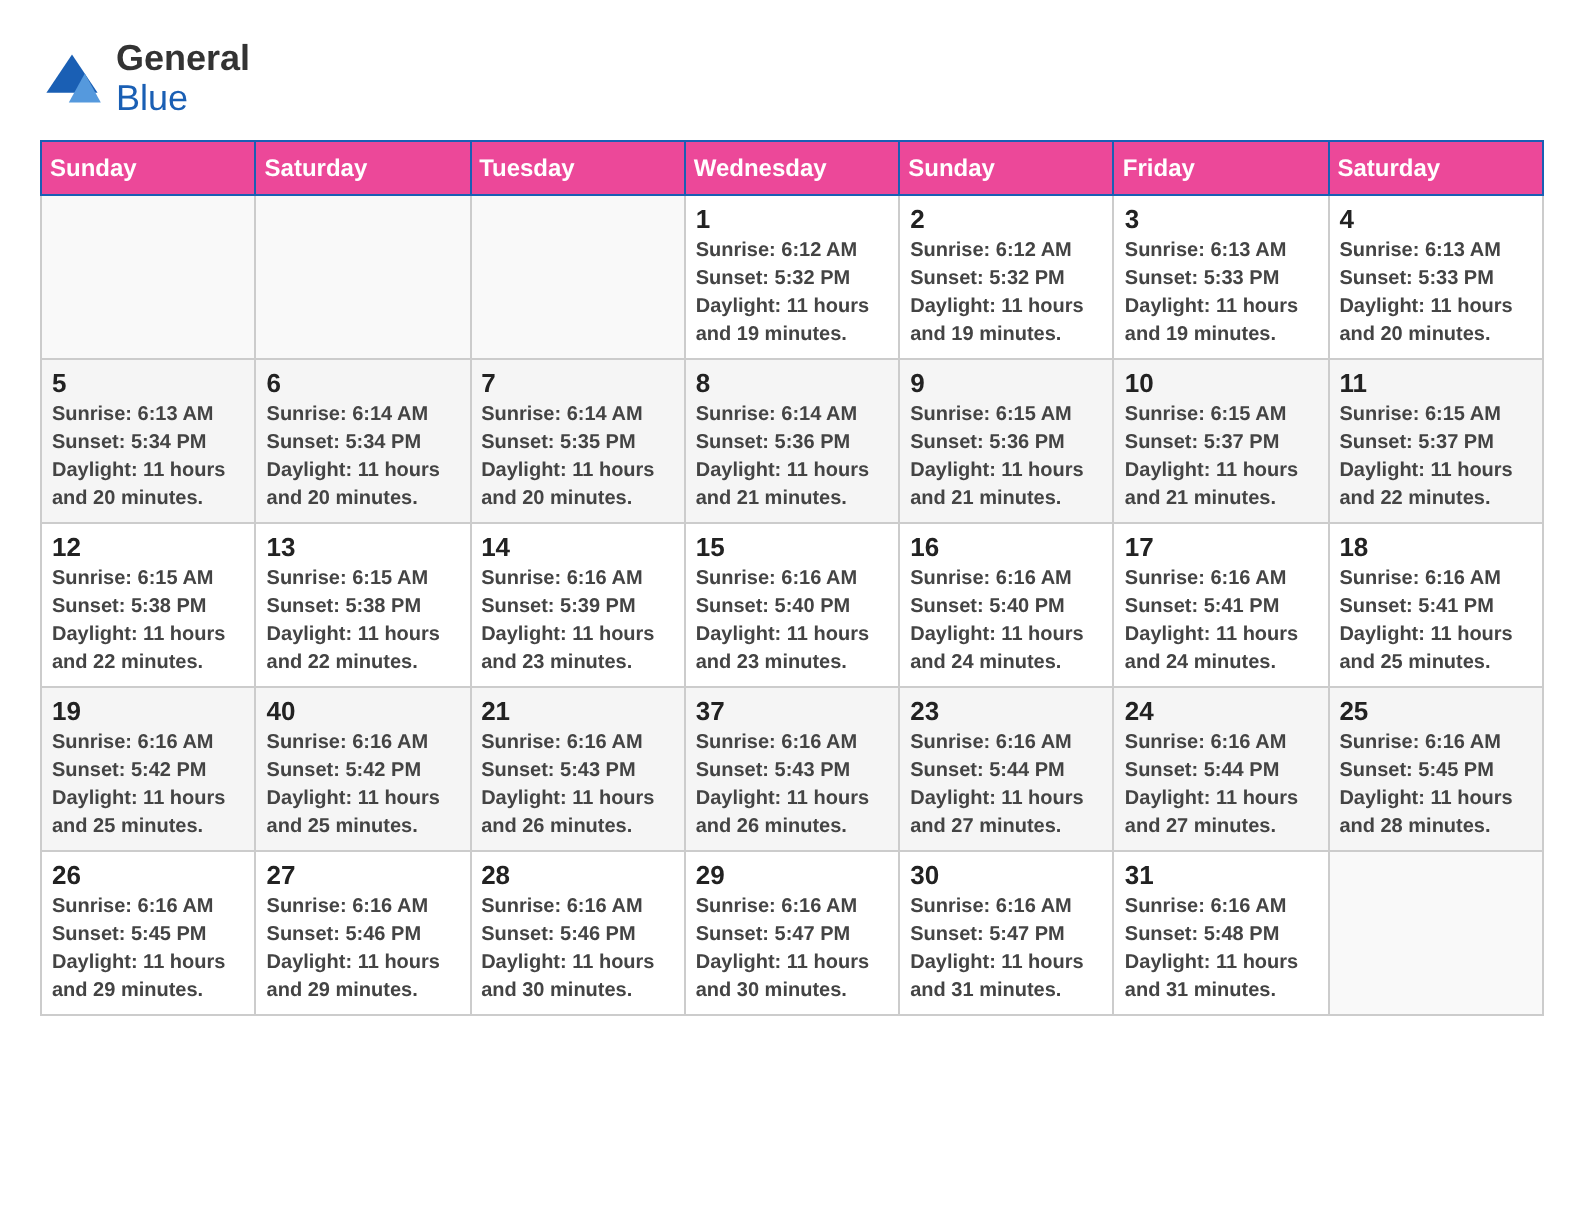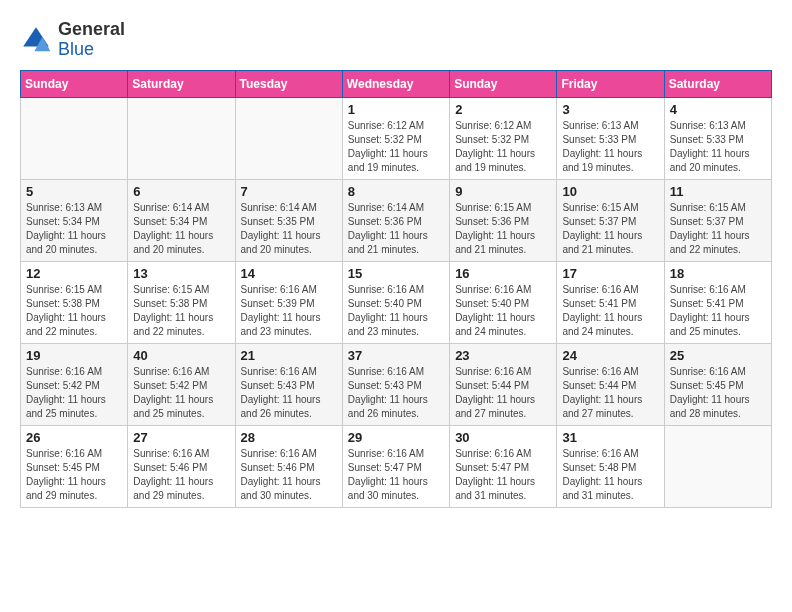--- a/index.html
+++ b/index.html
@@ -83,20 +83,21 @@
       font-size: 13px;
       font-weight: bold;
       color: #222;
       display: block;
       margin-bottom: 2px;
     }
     .day-info {
       font-size: 10px;
       color: #444;
       line-height: 1.4;
+      font-weight: bold;
     }
     .empty-cell {
       background: #f9f9f9 !important;
     }
   </style>
 </head>
 <body>
 
 <div class="header">
   <div class="logo">

